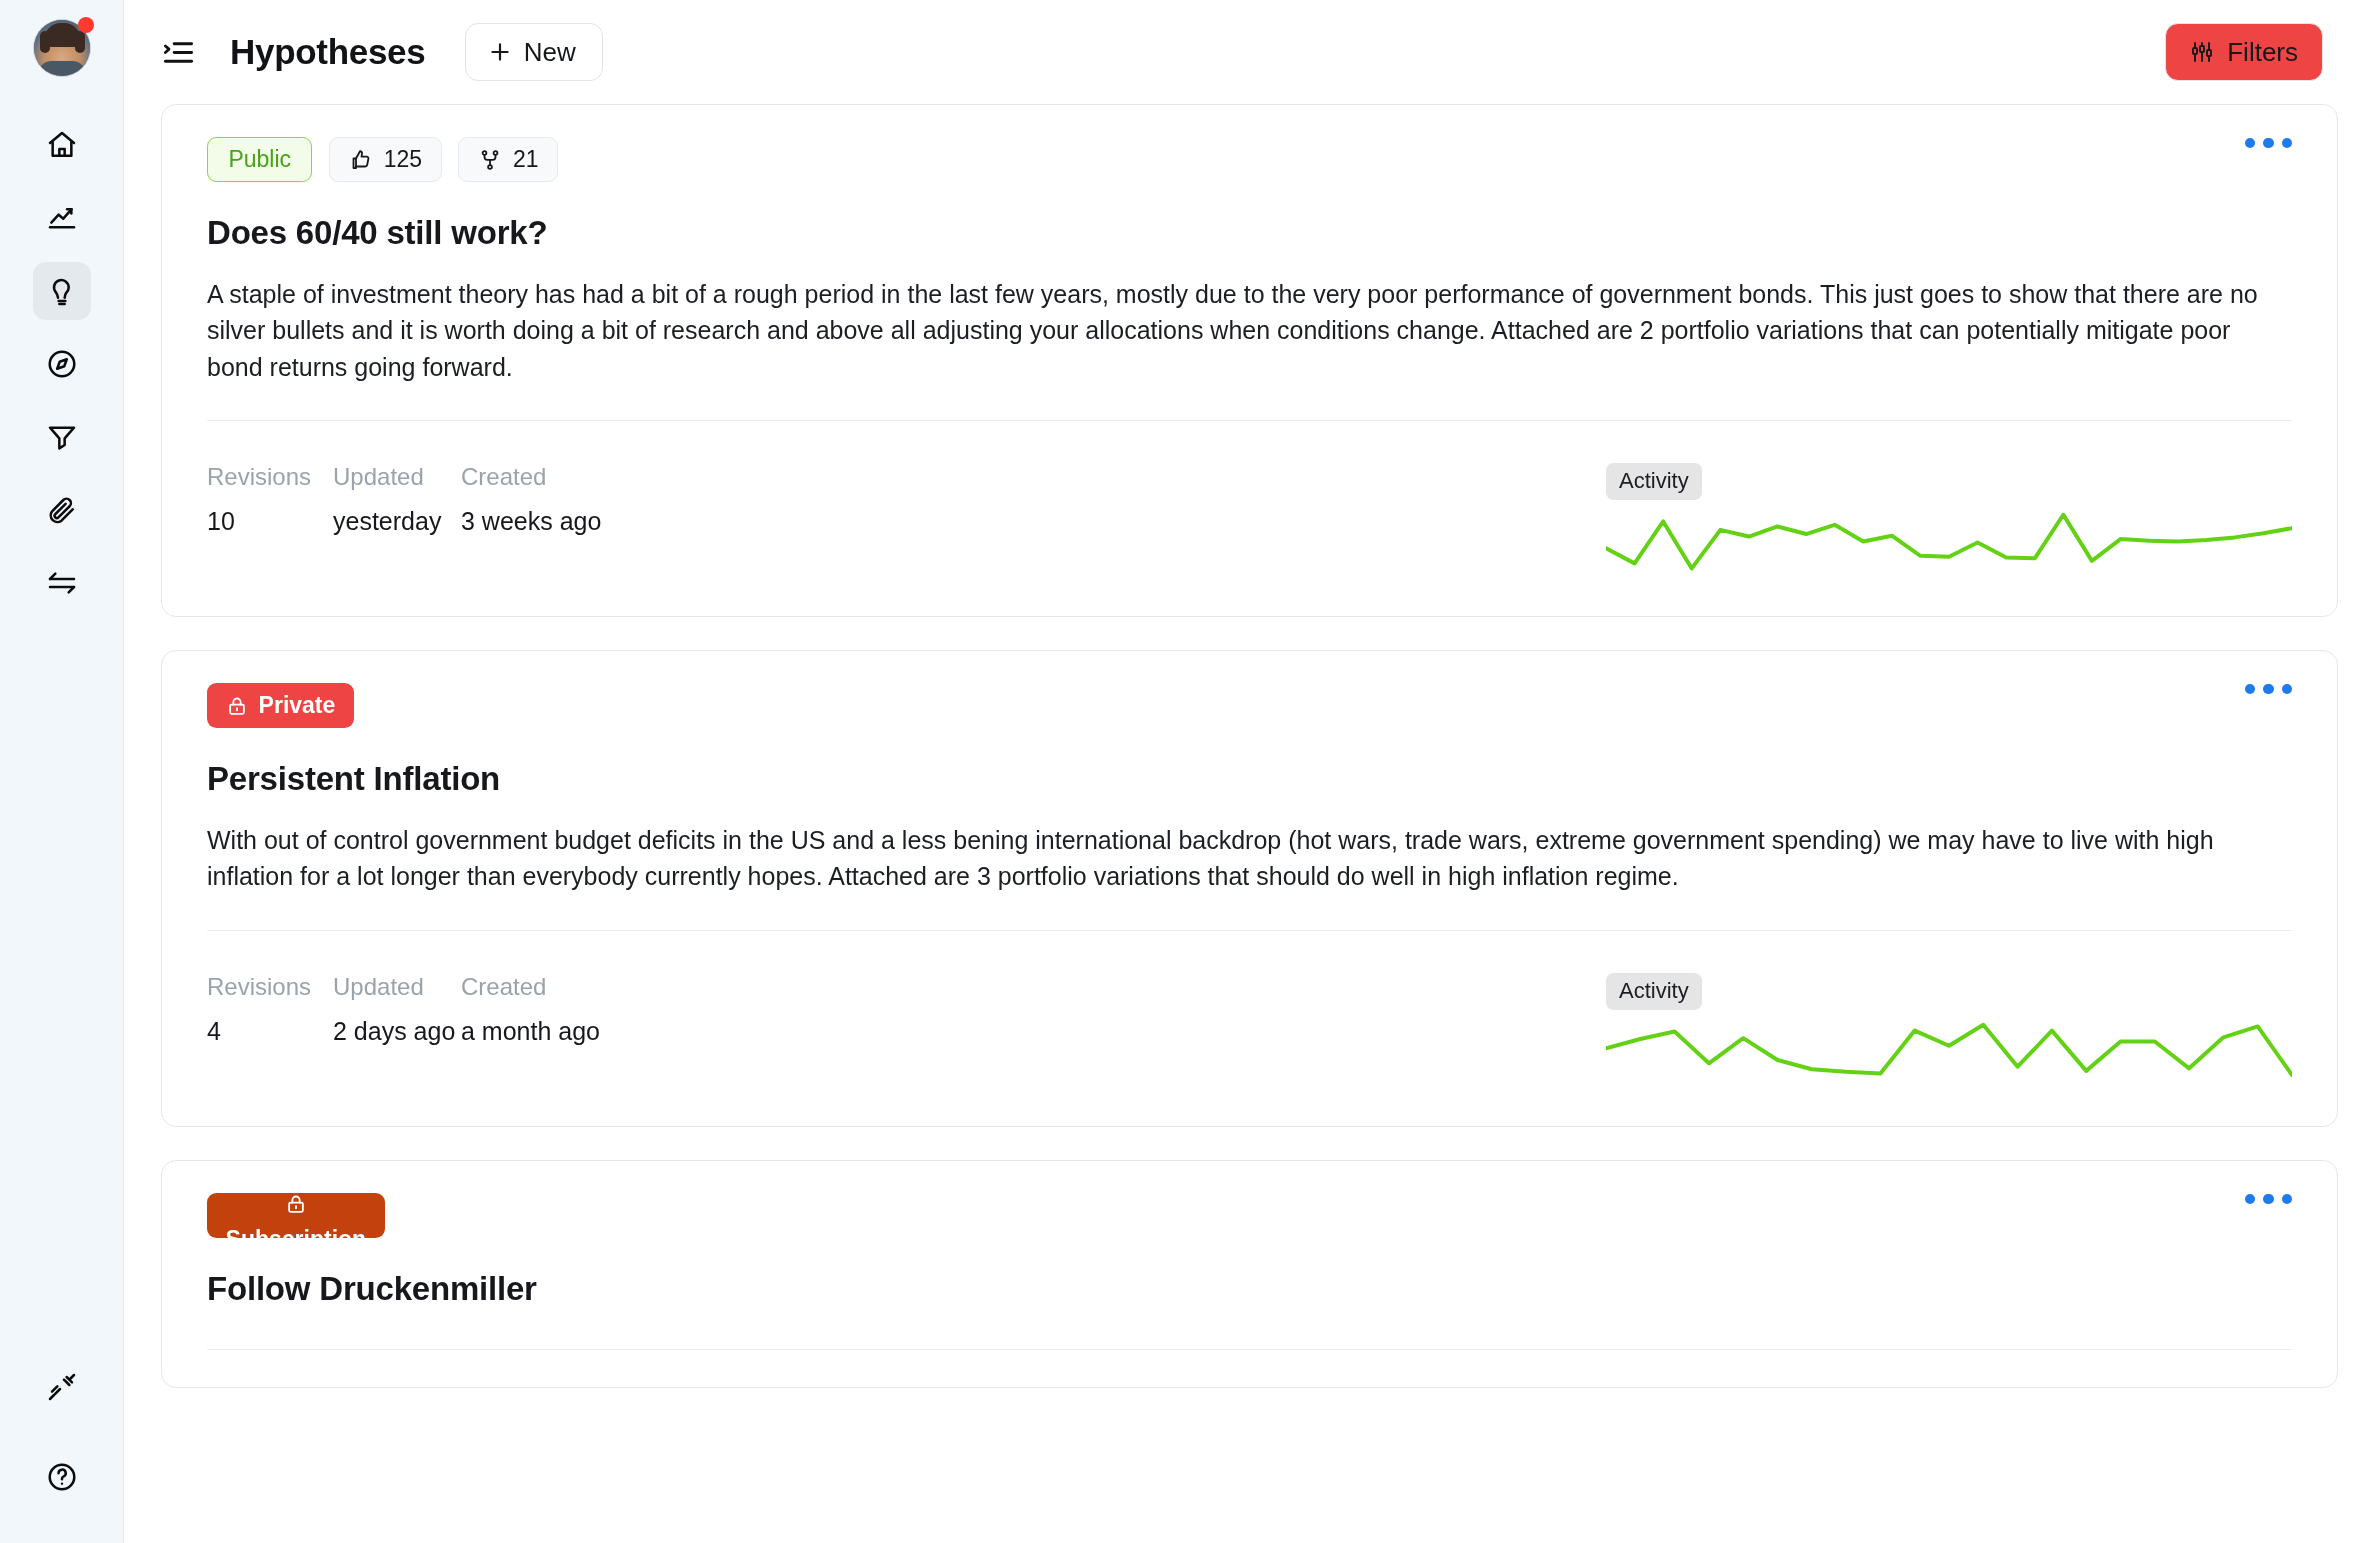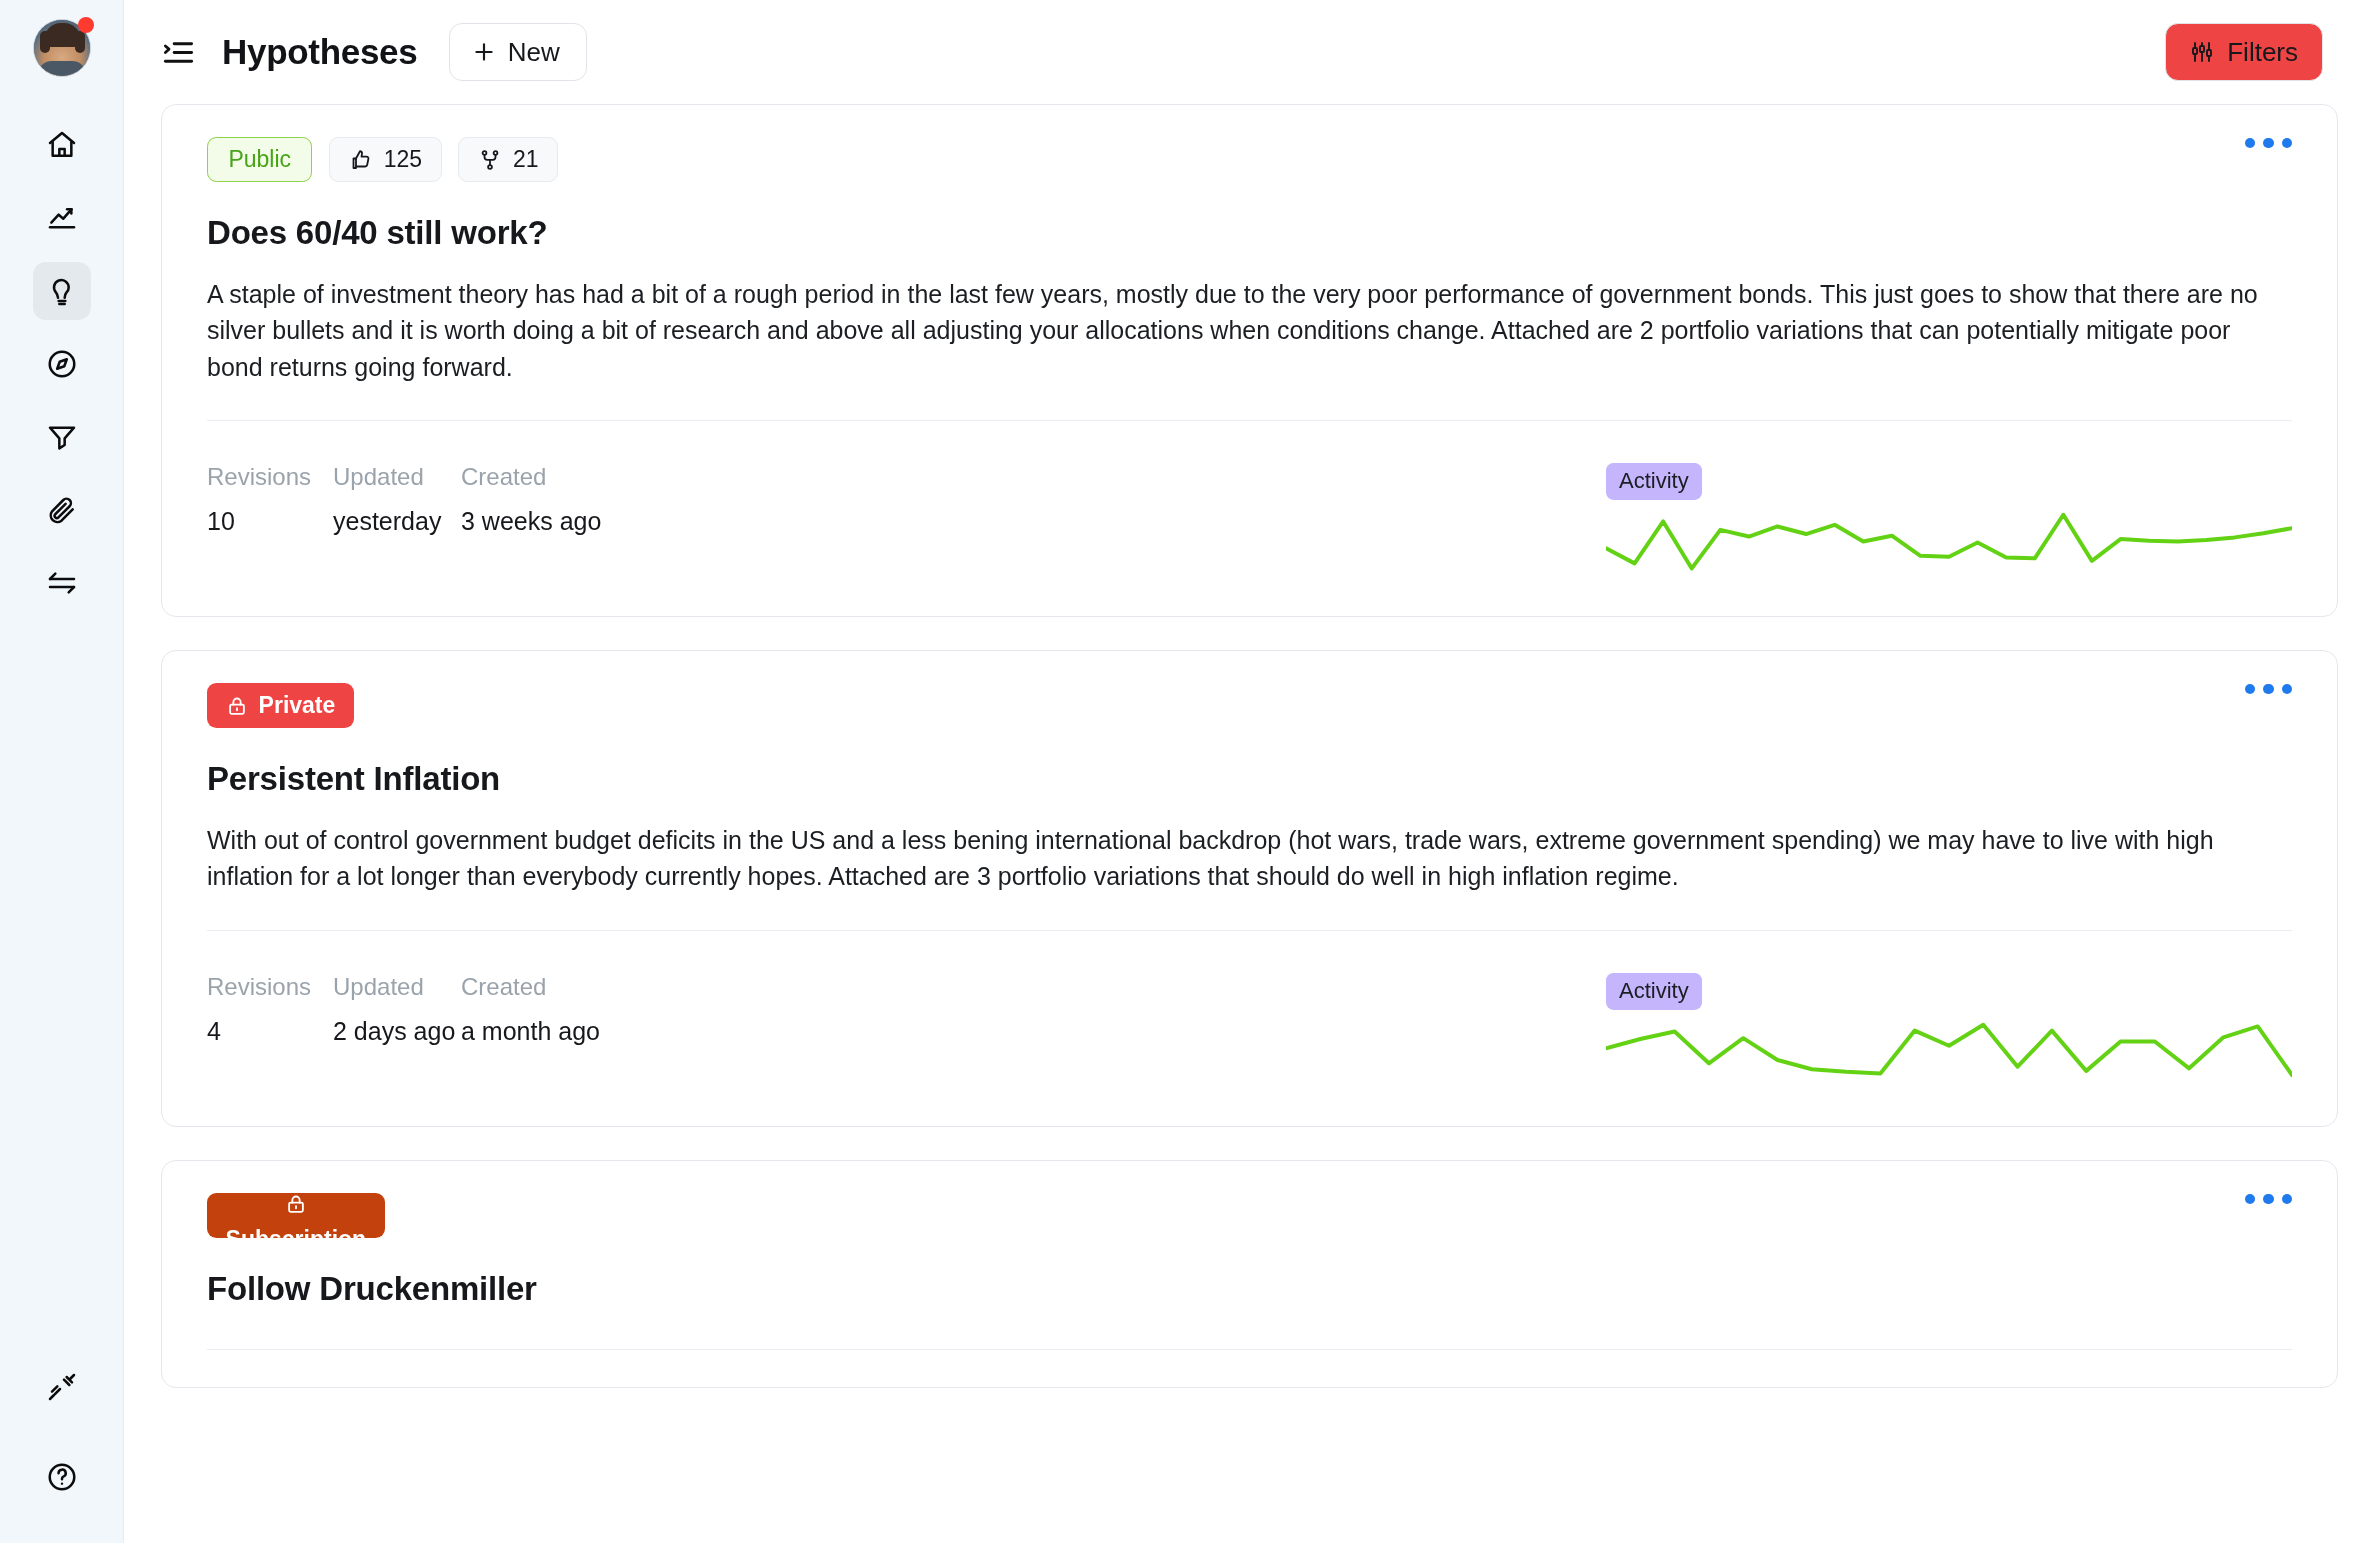--- a/index.html
+++ b/index.html
@@ -74,21 +74,21 @@
     height: 100%;
     background: #ffffff;
     overflow: hidden;
     position: relative;
   }
   .topbar {
     height: 104px;
     display: flex;
     align-items: center;
     padding: 0 52px 0 37px;
-    gap: 0;
+    gap: 8px;
   }
   .hamburger { margin-right: 26px; color:#111; display:flex; align-items:center; }
   .page-title {
     font-size: 35px;
     font-weight: 700;
     color: #111316;
     letter-spacing: -0.3px;
     white-space: nowrap;
   }
   .new-btn {
@@ -199,21 +199,21 @@
   .meta-label { font-size: 24px; color: #9aa3ab; white-space: nowrap; }
   .meta-value { font-size: 25px; color: #16181c; margin-top: 16.7px; white-space: nowrap; }
   .activity-wrap {
     margin-left: auto;
     width: 686px;
     position: relative;
   }
   .activity-tag {
     display: inline-flex; align-items: center;
     height: 37px; padding: 0 13px;
-    background: #c4b5fd;
+    background: #e5e5e5;
     border-radius: 7.4px;
     font-size: 22px;
     color: #1b1e22;
   }
   .spark { display: block; margin-top: 5.6px; }
 
   svg { display: block; }
 </style>
 </head>
 <body>

